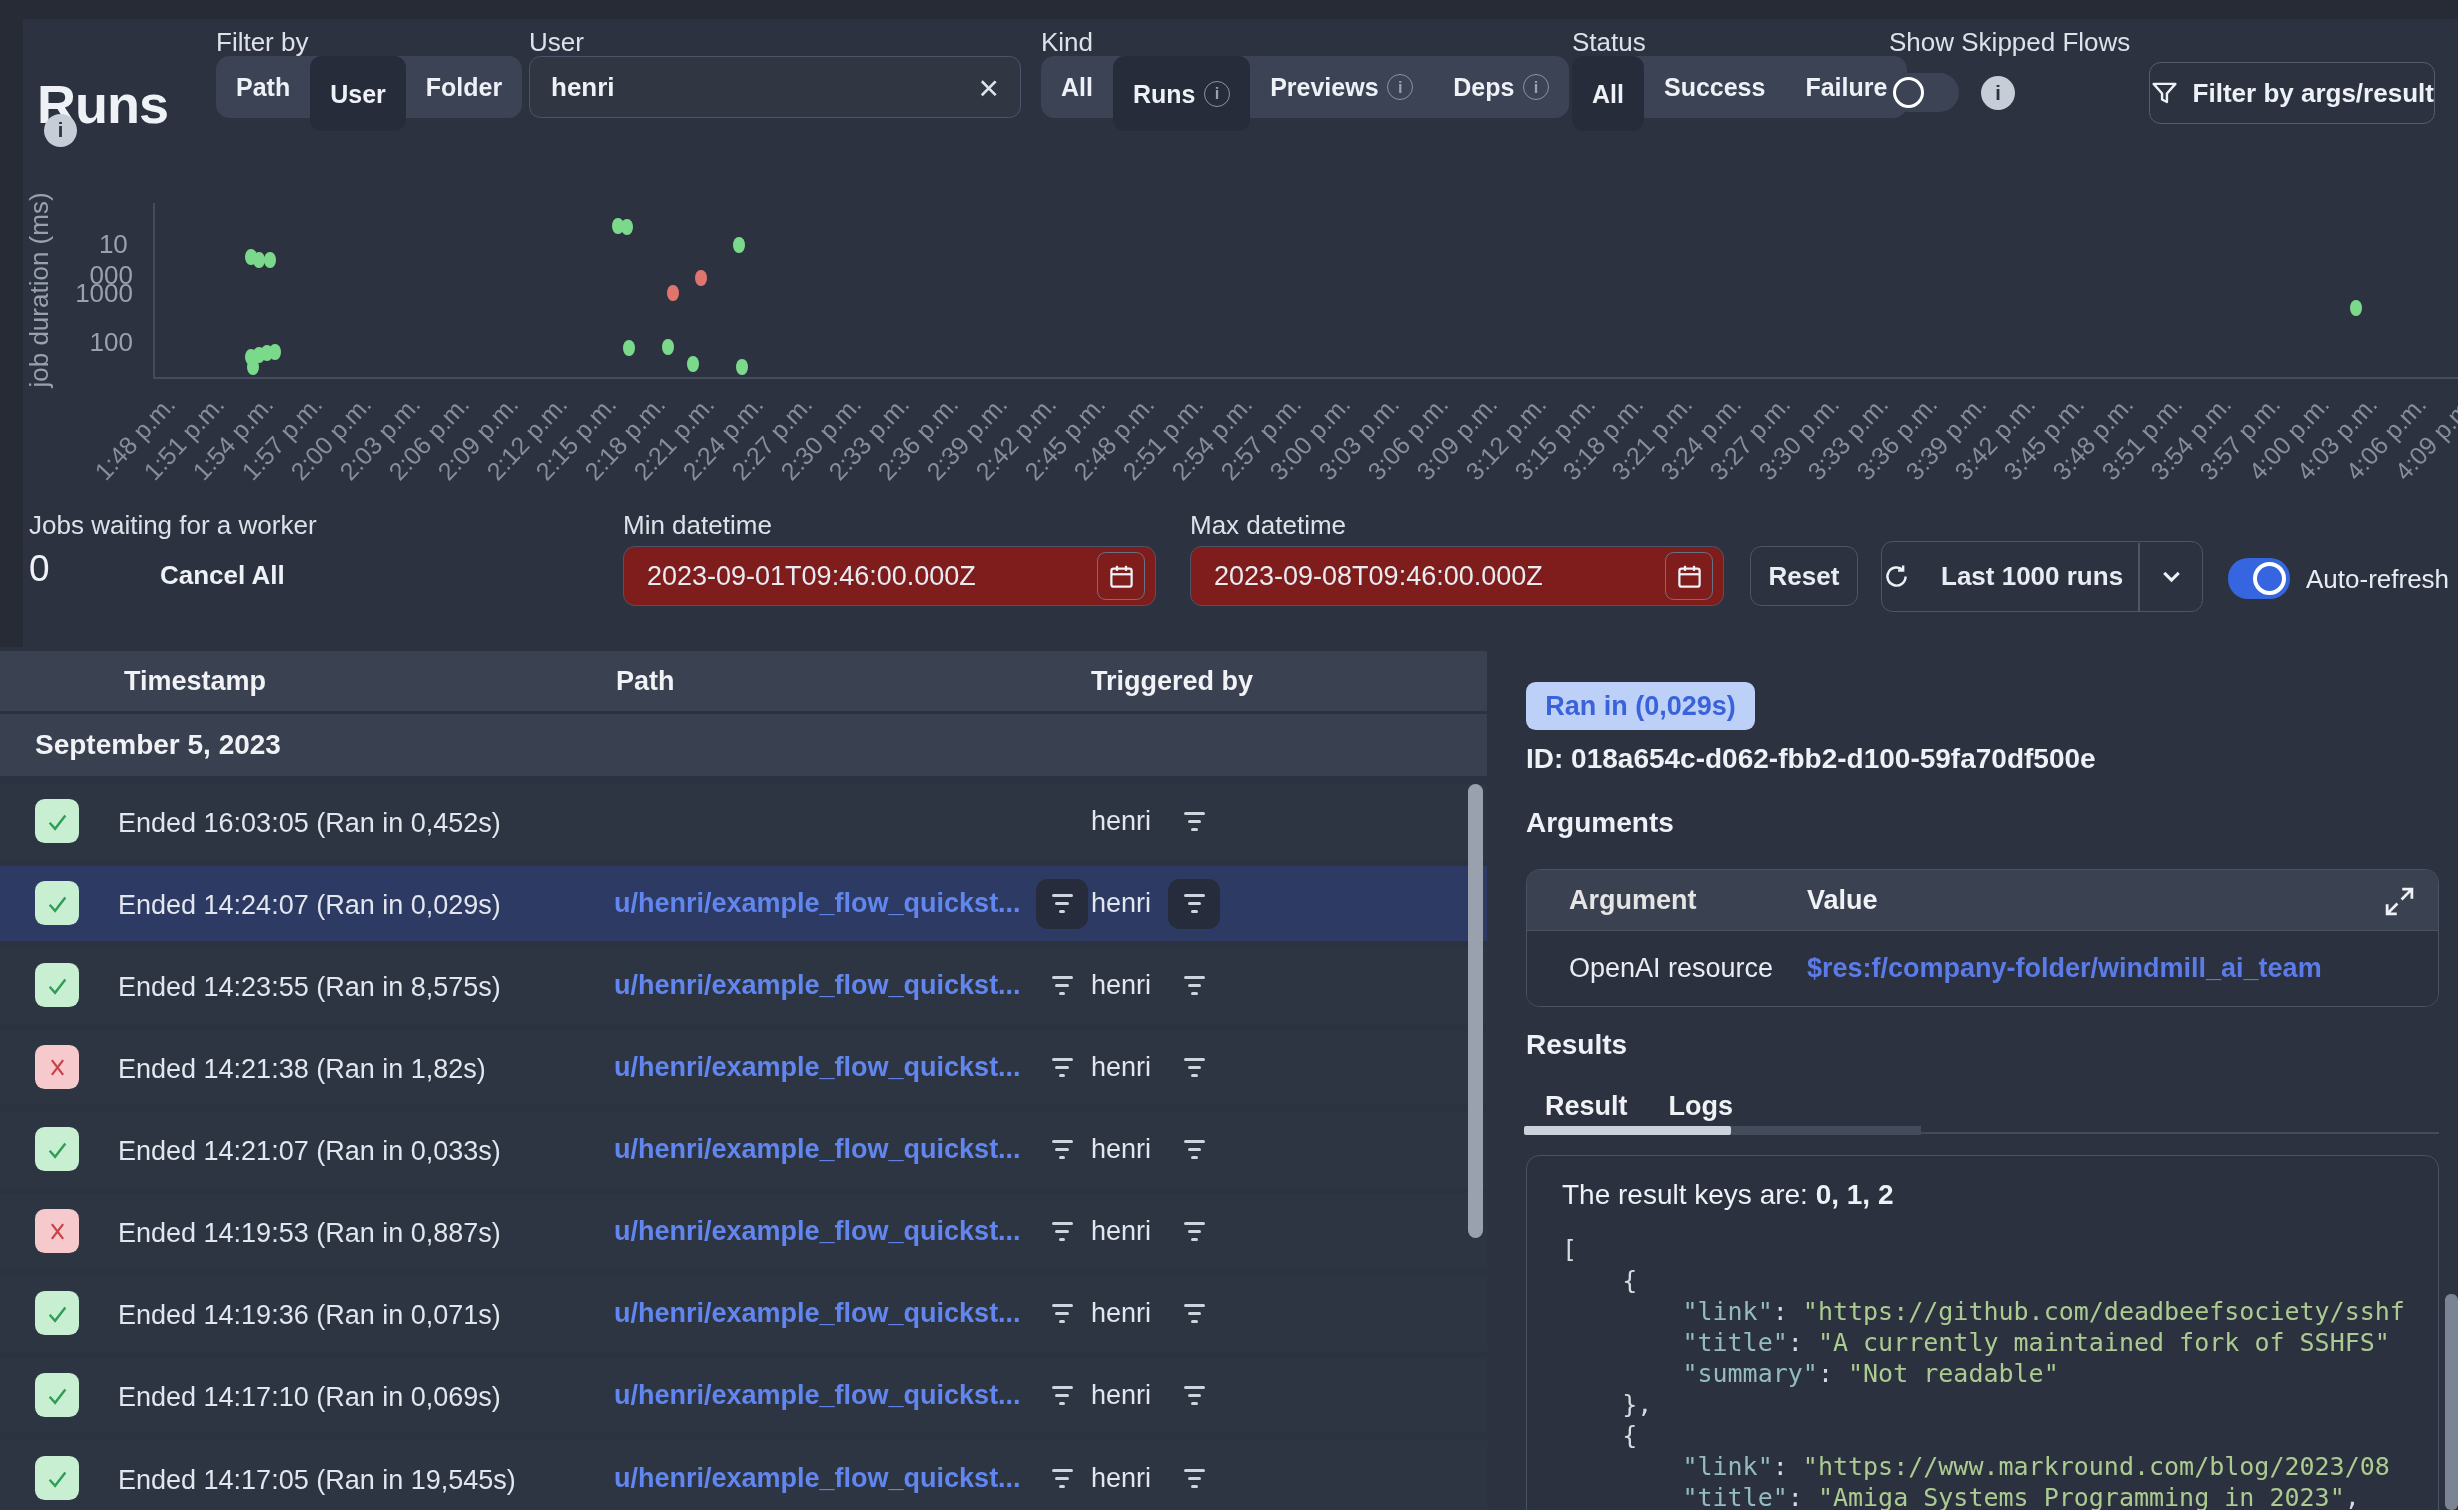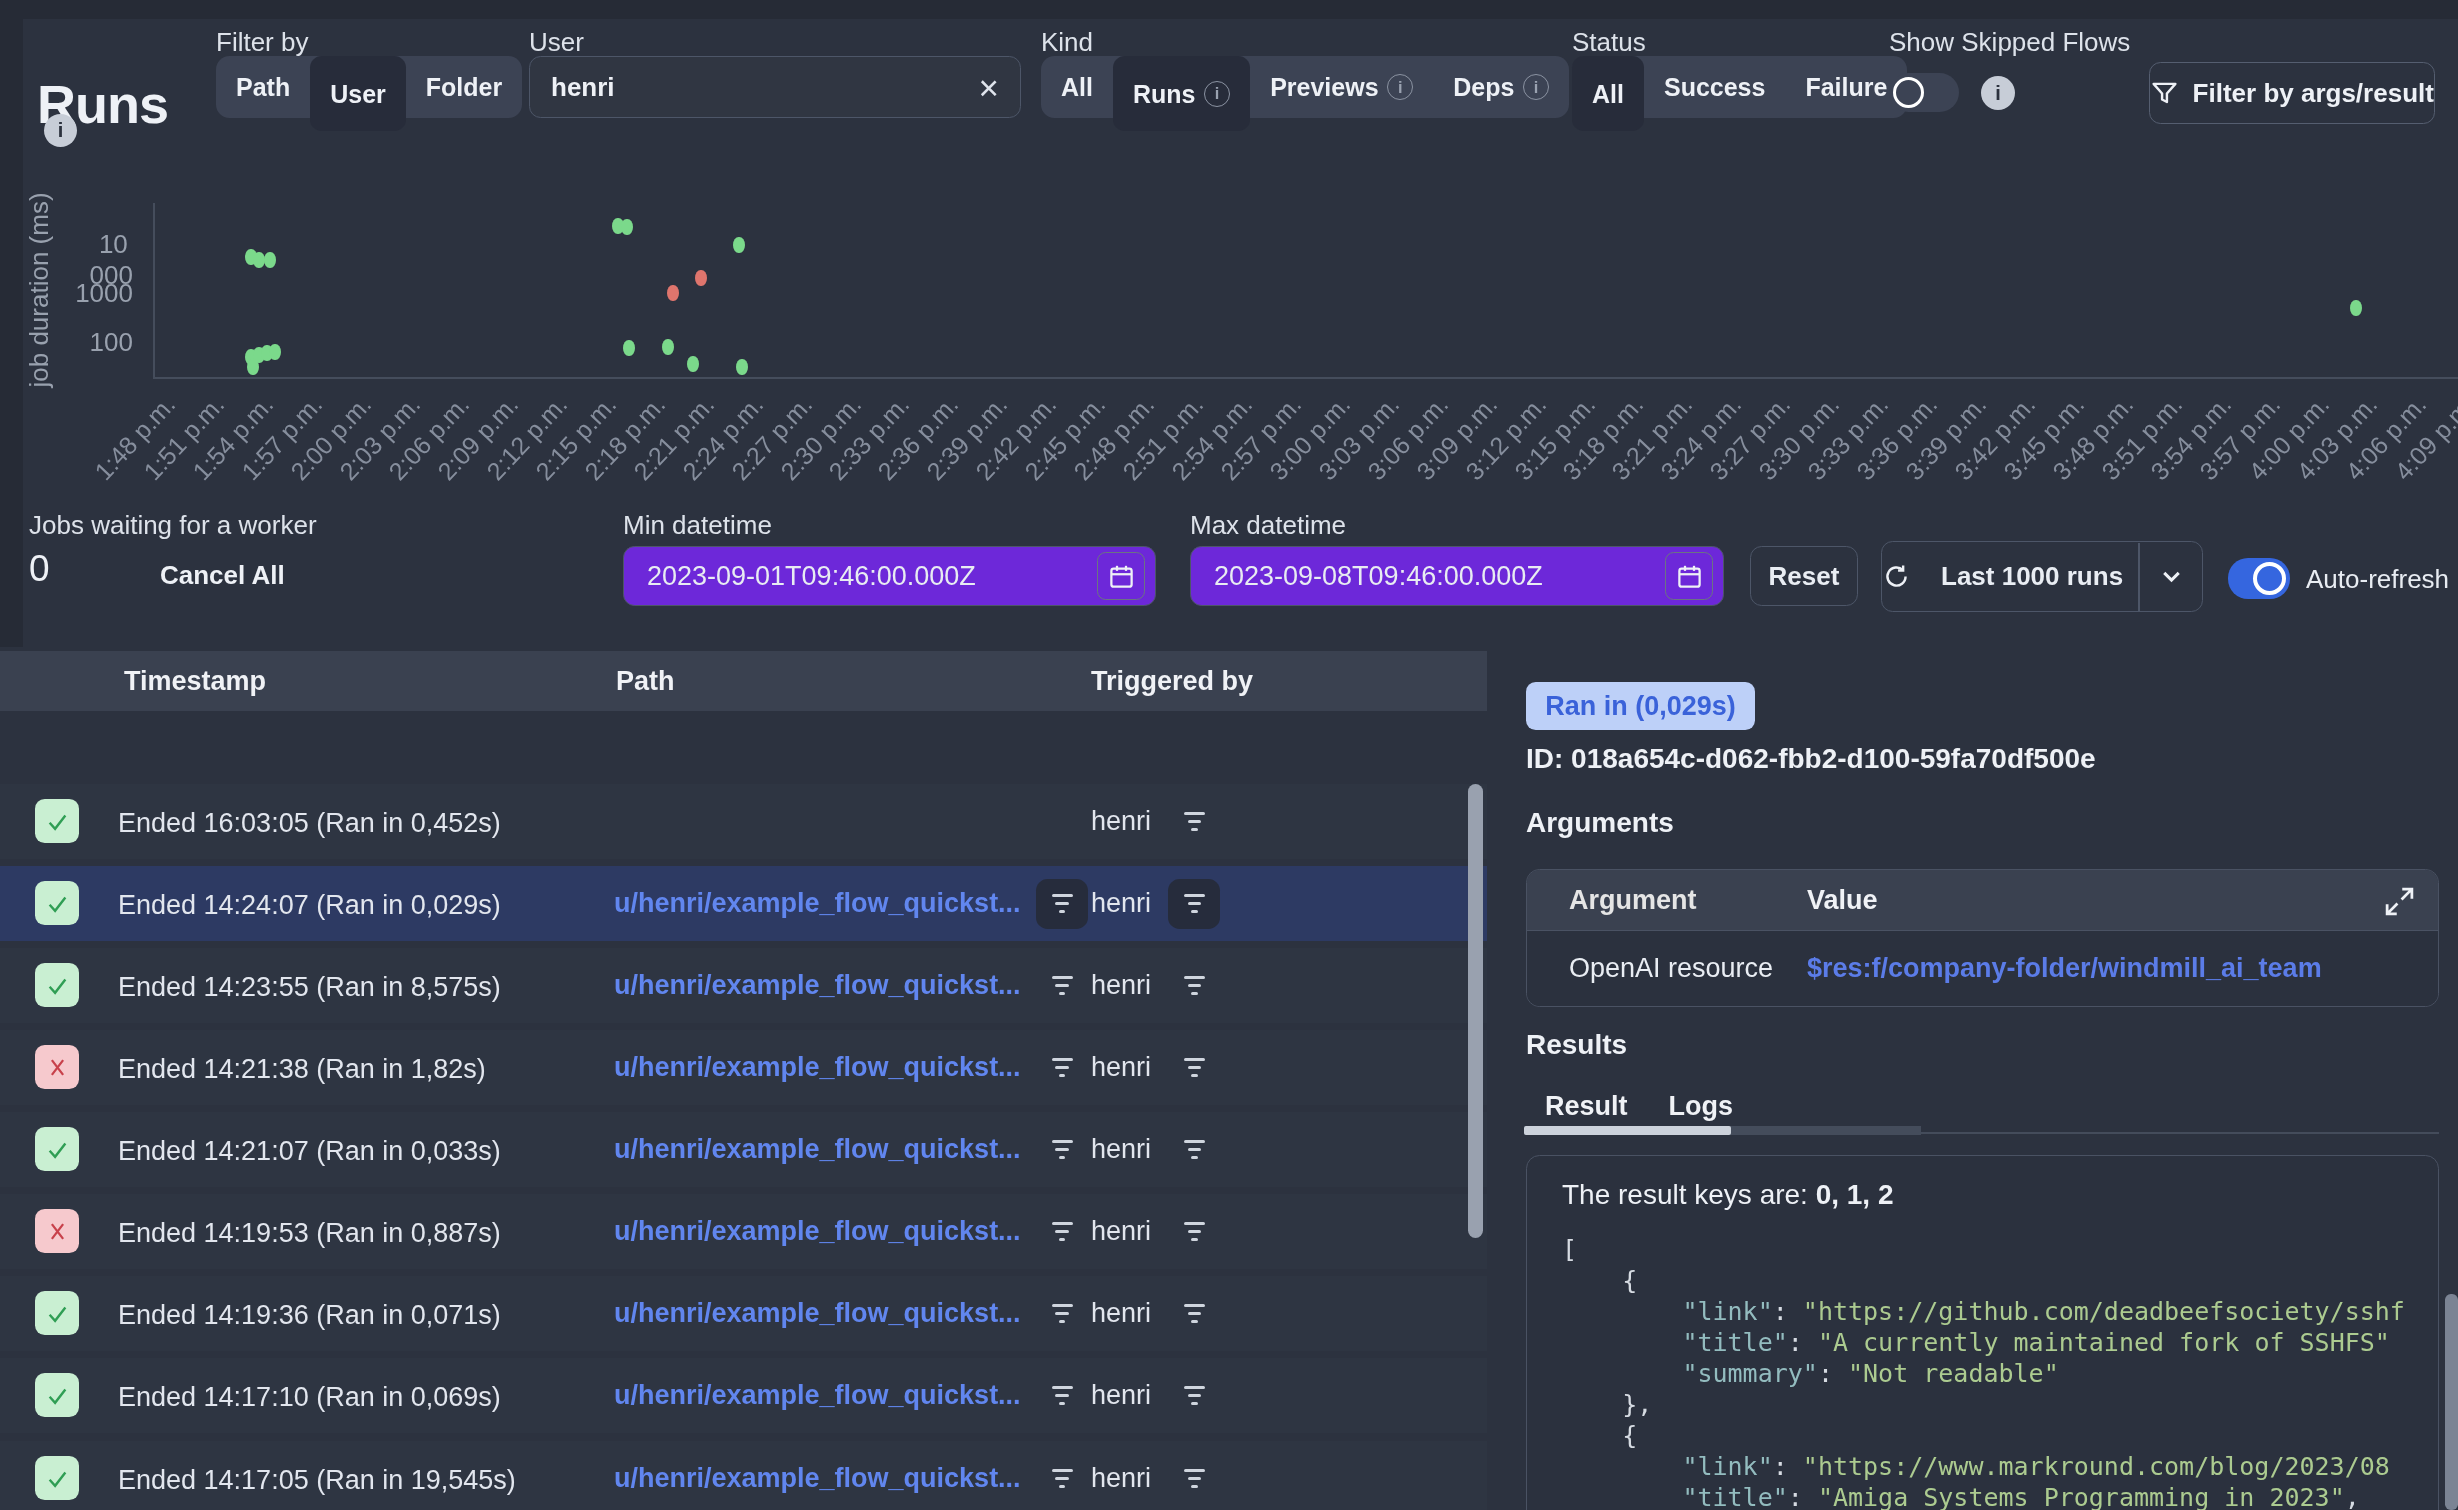--- a/index.html
+++ b/index.html
@@ -35,21 +35,21 @@
   .xaxis{position:absolute;left:153px;top:377px;width:2306px;height:1.9px;background:#454d5c;}
   .dot{position:absolute;width:11.6px;height:16.4px;border-radius:50%;}
   .dot.success{background:#7bd98b;}
   .dot.failure{background:#df756d;}
   .xtick{position:absolute;top:390px;width:145px;text-align:right;transform-origin:100% 0;transform:rotate(-47deg);font-size:25px;color:#868e9d;white-space:nowrap;}
 
   
   .c-label{position:absolute;top:510px;font-size:26px;color:#dde2ea;}
   .queue-count{position:absolute;left:29px;top:548px;font-size:37px;color:#eef1f6;}
   .cancel-all{position:absolute;left:160px;top:560px;font-size:26px;font-weight:bold;color:#eef1f6;cursor:pointer;}
-  .dt-input{top:546px;height:60px;padding:0 9.7px 0 23px;background:#6d28d9;}
+  .dt-input{top:546px;height:60px;padding:0 9.7px 0 23px;background:#7f1d1d;}
   .dt-input .val{font-size:27px;color:#e8ecf2;}
   .cal-btn{margin-left:auto;width:48px;height:48px;border:1.9px solid #6b7383;border-radius:8.7px;display:flex;align-items:center;justify-content:center;box-sizing:border-box;cursor:pointer;}
   .reset-btn{position:absolute;left:1750px;top:546px;width:108px;height:60px;border:1.9px solid #4d5668;border-radius:11.6px;display:flex;align-items:center;justify-content:center;font-size:26px;font-weight:bold;box-sizing:border-box;cursor:pointer;}
   .runs-btn{position:absolute;left:1881px;top:541px;width:322px;height:71px;border:1.9px solid #4d5668;border-radius:11.6px;display:flex;align-items:center;box-sizing:border-box;cursor:pointer;}
   .runs-btn .main{flex:1;display:flex;align-items:center;justify-content:flex-start;gap:30px;font-size:26px;font-weight:bold;}
   .runs-btn .divider{width:1.9px;height:68px;background:#4d5668;}
   .runs-btn .chev{width:62px;display:flex;align-items:center;justify-content:center;}
   .tog-on{left:2228px;top:558px;width:62px;height:41px;background:#3566df;border-radius:20px;}
   .tog-on .knob{position:absolute;right:3.9px;top:3.9px;width:33px;height:33px;border:4.8px solid #fff;border-radius:50%;box-sizing:border-box;}
   .autorefresh-label{position:absolute;left:2306px;top:564px;font-size:26px;color:#e8ecf2;}
@@ -313,20 +313,23 @@
   <div class="toggle tog-on">
       <span class="knob"></span>
     </div>
   <span class="autorefresh-label">Auto-refresh</span>
 
   <div class="thead">
     <span style="left:124px">Timestamp</span>
     <span style="left:616px">Path</span>
     <span style="left:1091px">Triggered by</span>
   </div>
+  <div class="grouprow">
+    <span>September 5, 2023</span>
+  </div>
   <div id="rows">
       <div class="row" style="top: 784px;">
         <span class="sicon success">
           <svg width="29" height="29" viewBox="0 0 24 24">
             <path d="M5.5 13l4.5 5 8.5-11" fill="none" stroke="#2f9e54" stroke-width="2"></path>
           </svg>
         </span>
         <span class="ts">Ended 16:03:05 (Ran in 0,452s)</span>
         <span class="trigcell">
           <span class="tuser">henri</span>

